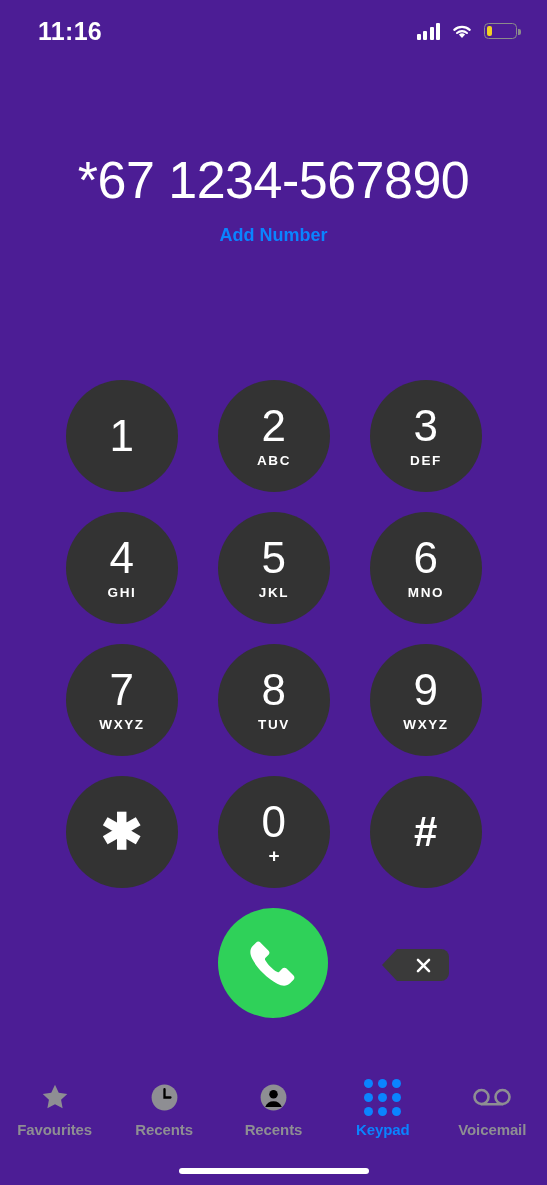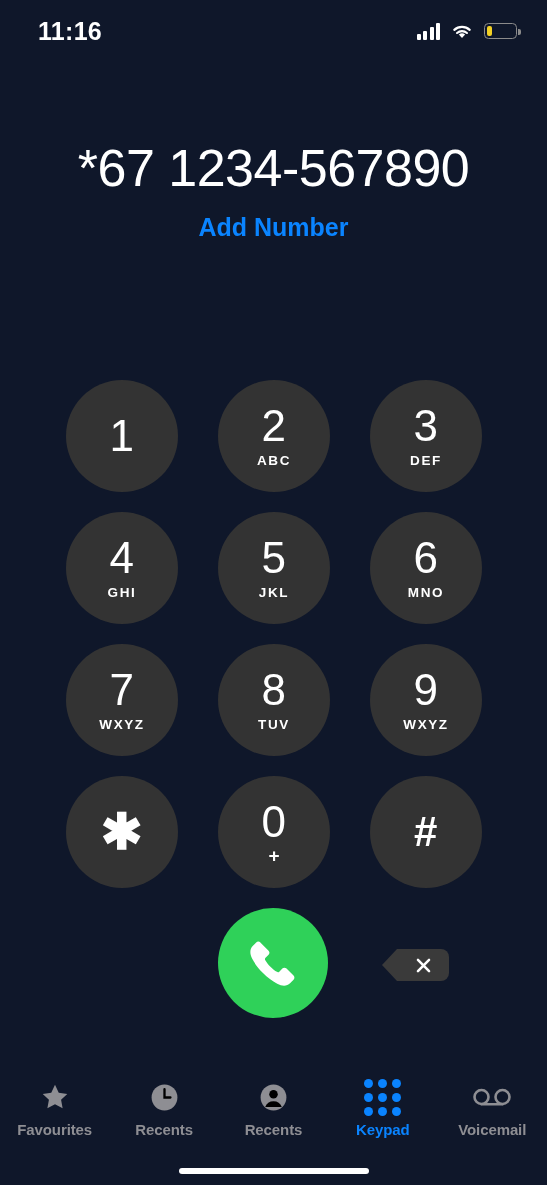--- a/index.html
+++ b/index.html
@@ -5,21 +5,21 @@
   * { margin:0; padding:0; box-sizing:border-box; }
   html, body {
     width:547px; height:1185px;
     background:#000;
     font-family:"Liberation Sans", sans-serif;
     overflow:hidden;
   }
   #phone {
     position:relative;
     width:547px; height:1185px;
-    background:#0f172a;
+    background:#4c1d95;
     color:#fff;
   }
 
   
   #status-bar {
     position:absolute; top:0; left:0;
     width:547px; height:62px;
     display:flex; align-items:center; justify-content:space-between;
     padding:0 30px 0 38px;
   }
@@ -40,30 +40,30 @@
     display:flex; align-items:center; padding:1.6px;
   }
   .battery::after {
     content:""; position:absolute; right:-4.5px; top:4.6px;
     width:2.6px; height:6px; background:#8b8b8b; border-radius:0 2px 2px 0;
   }
   .battery-fill { height:100%; background:#f2d024; border-radius:2px; }
 
   
   #number-area {
-    position:absolute; top:140px; left:0; width:547px;
+    position:absolute; top:152px; left:0; width:547px;
     text-align:center;
   }
   #dialed-number {
     font-size:52px; font-weight:400; letter-spacing:-0.5px;
     color:#fff; line-height:1.1; white-space:nowrap;
   }
   #add-number {
     margin-top:16px;
-    font-size:25px; font-weight:600; color:#0a84ff;
+    font-size:18px; font-weight:600; color:#0a84ff;
     display:inline-block;
   }
 
   
   #keypad {
     position:absolute; top:380px; left:66px;
     width:416px;
     display:grid;
     grid-template-columns:repeat(3, 112px);
     grid-template-rows:repeat(4, 112px);

